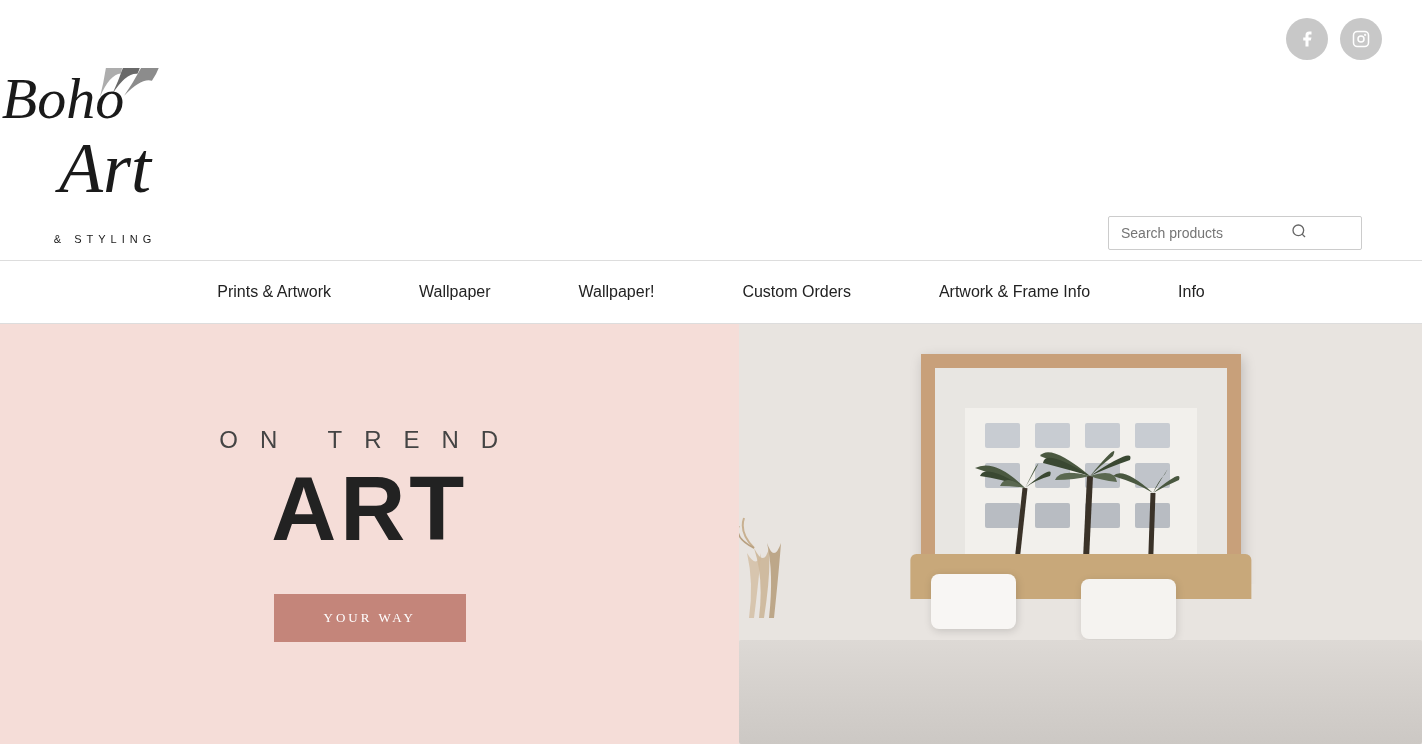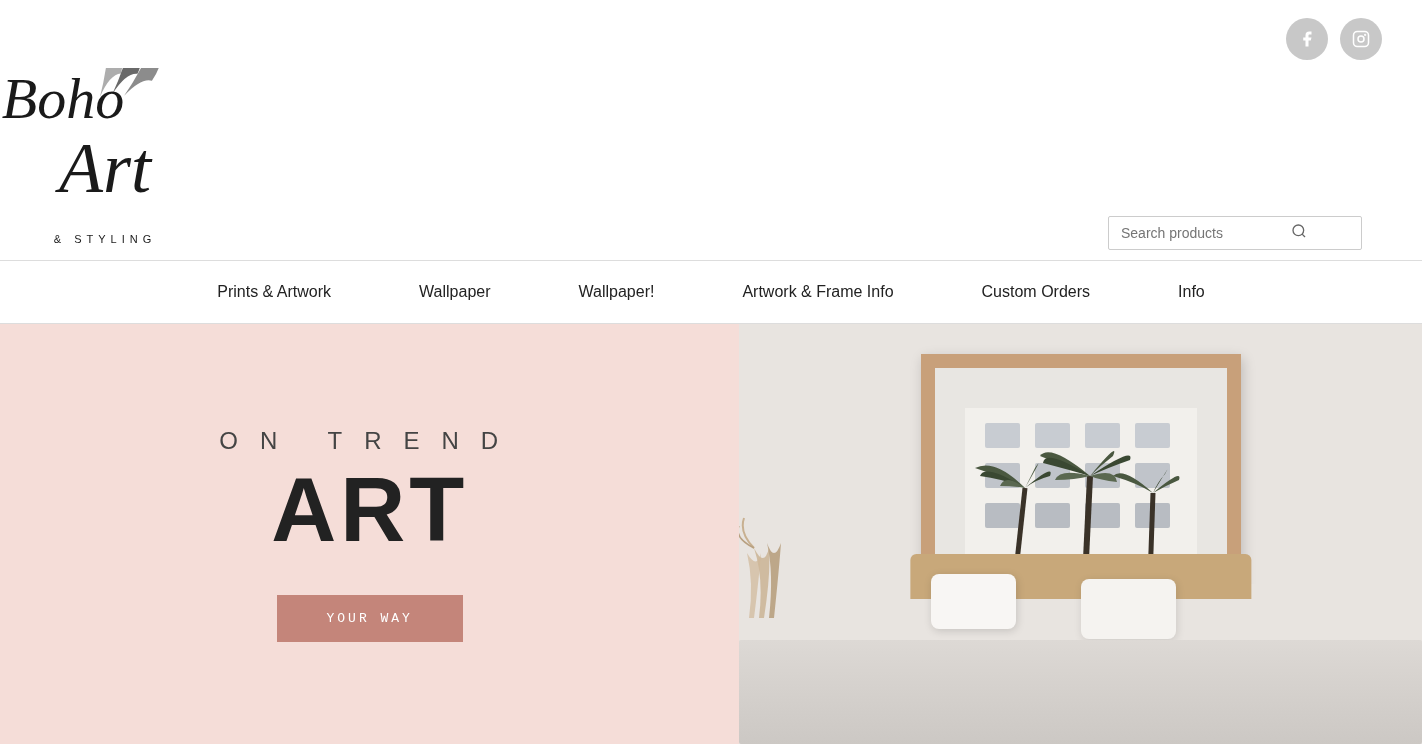--- a/index.html
+++ b/index.html
@@ -135,21 +135,21 @@
     }
     .hero-button {
       background: #c4857a;
       color: #fff;
       padding: 16px 50px;
       font-size: 13px;
       letter-spacing: 3px;
       text-transform: uppercase;
       cursor: pointer;
       border: none;
-      font-family: Liberation Mono, monospace;
+      font-family: Liberation Serif, serif;
       font-weight: 400;
     }
     .hero-right {
       width: 48%;
       background: #e8e4e0;
       position: relative;
       overflow: hidden;
     }
 
     
@@ -239,22 +239,22 @@
       </svg>
     </span>
   </div>
 </div>
 
 <nav class="nav-container">
   <div class="nav-items">
     <div class="nav-item">Prints &amp; Artwork</div>
     <div class="nav-item">Wallpaper</div>
     <div class="nav-item">Wallpaper!</div>
+    <div class="nav-item">Custom Orders</div>
     <div class="nav-item">Artwork &amp; Frame Info</div>
-    <div class="nav-item">Custom Orders</div>
     <div class="nav-item">Info</div>
   </div>
 </nav>
 
 <div class="hero">
 
   <div class="hero-left">
     <div class="hero-on-trend">ON TREND</div>
     <div class="hero-art">ART</div>
     <button class="hero-button">YOUR WAY</button>

